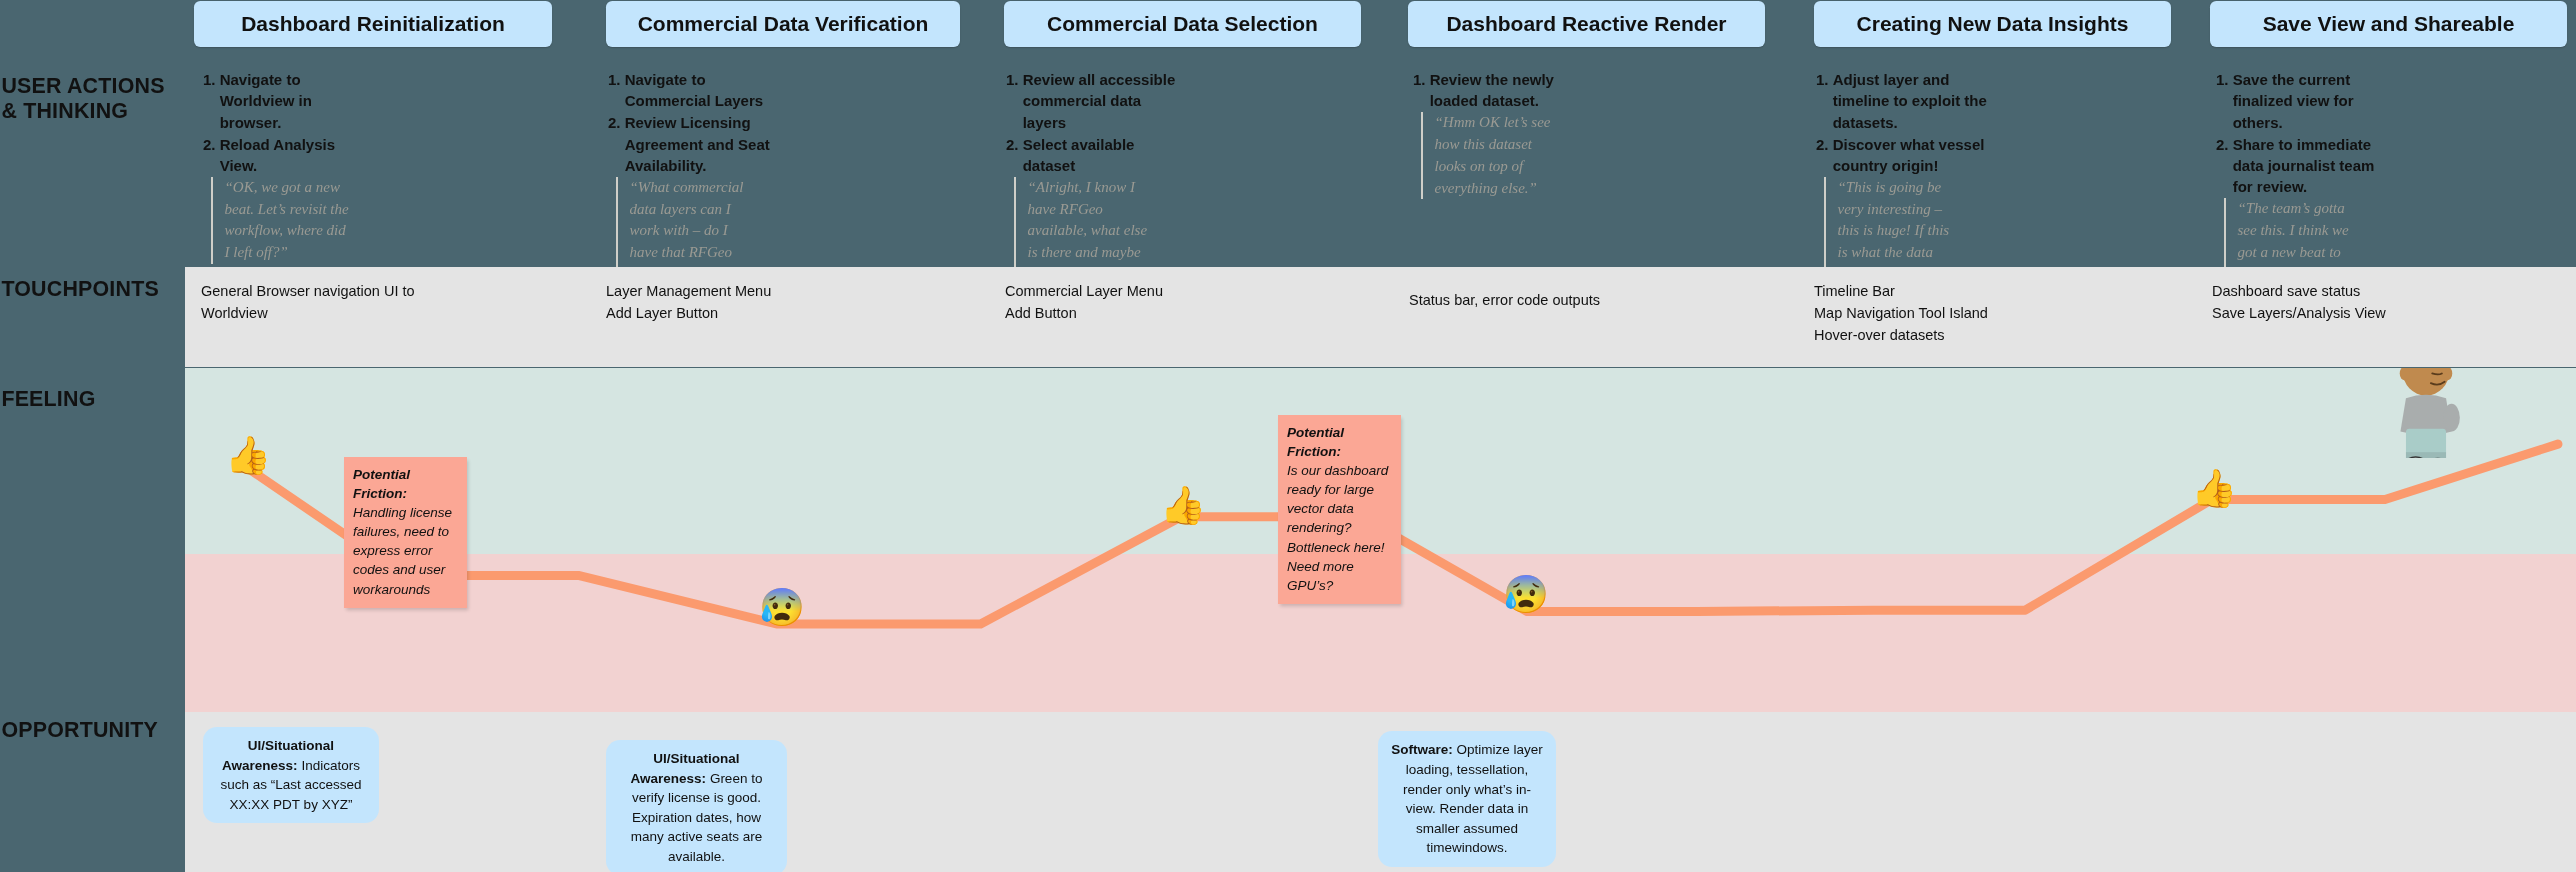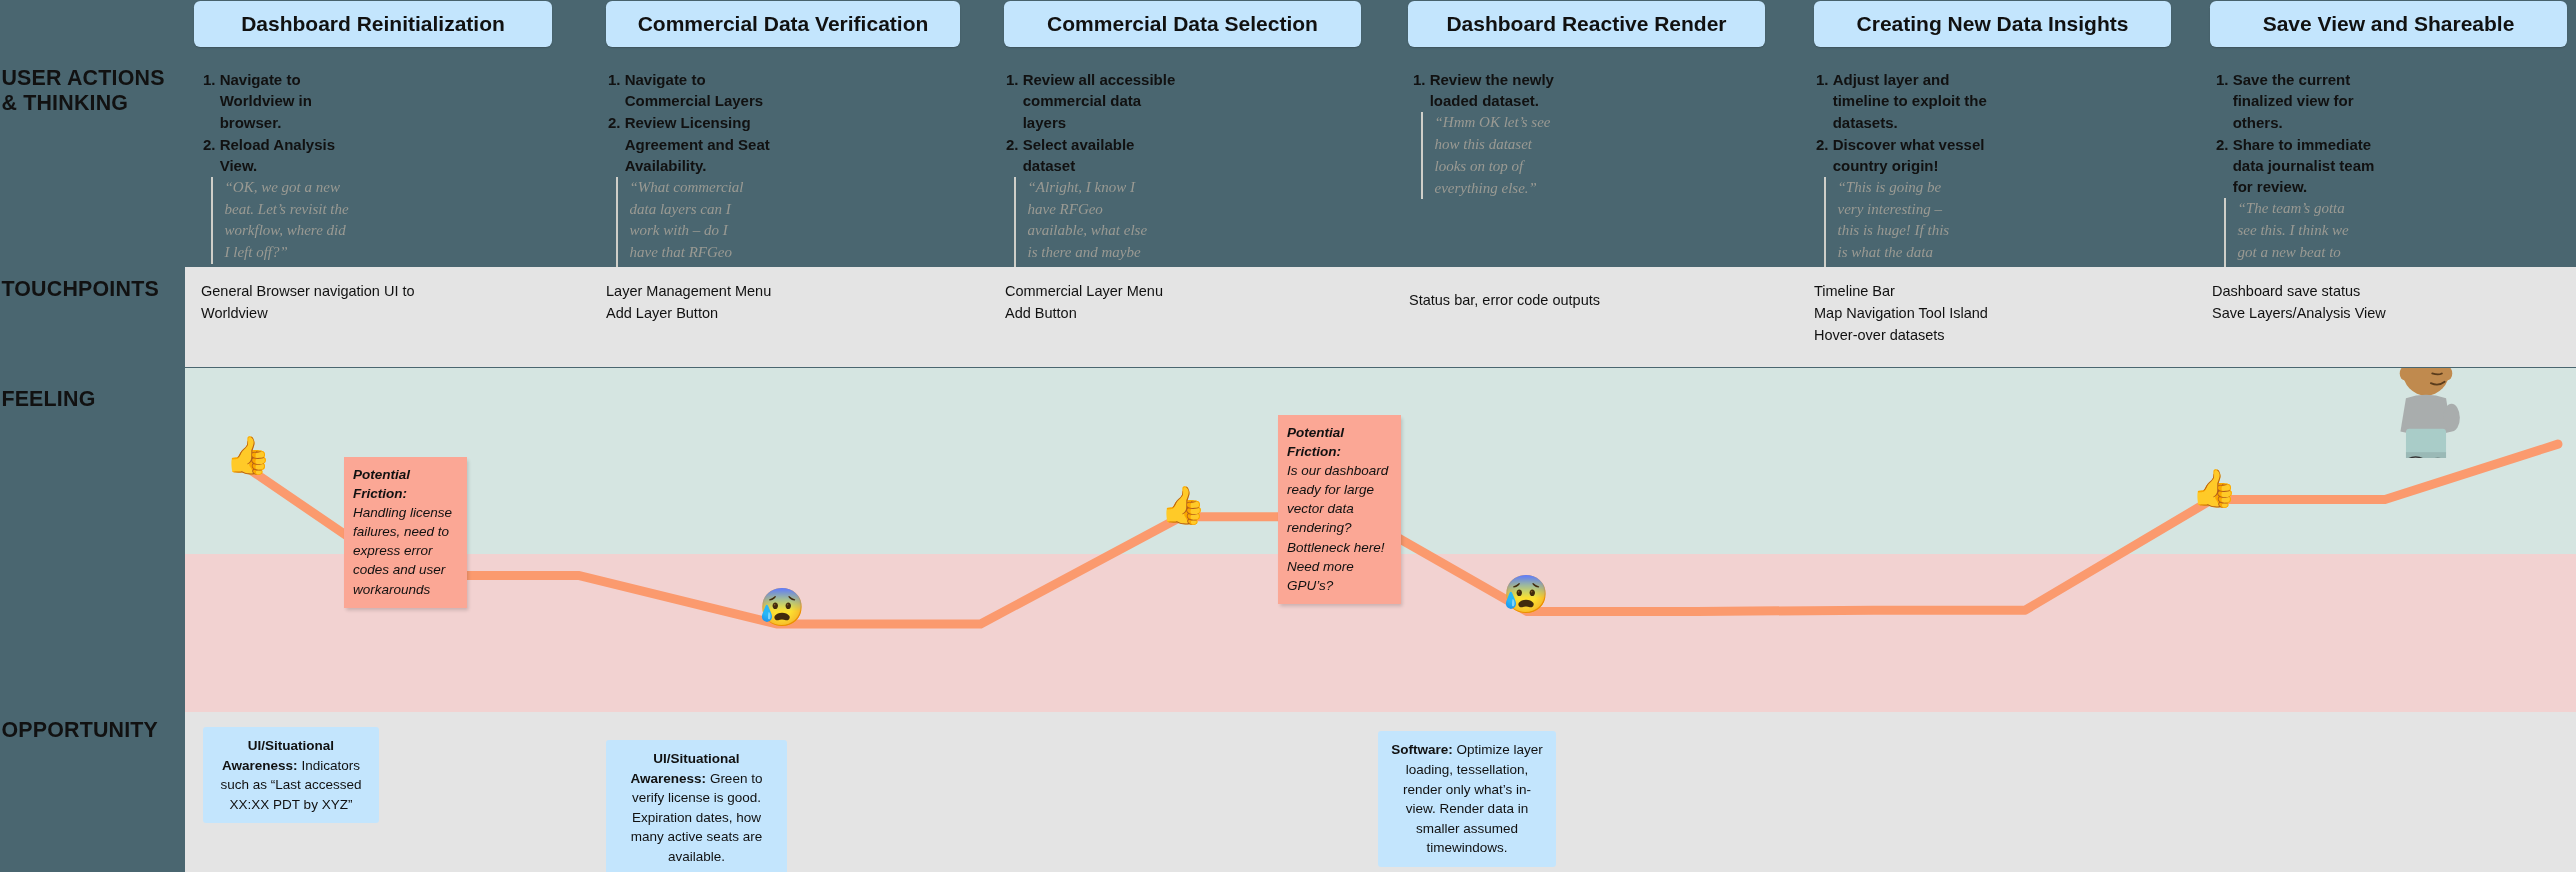--- a/index.html
+++ b/index.html
@@ -17,21 +17,21 @@
     position:absolute;
     left:0;
     color:#111;
     font-weight:bold;
     font-size:21.4px;
     letter-spacing:0.2px;
     line-height:1.15;
     width:187px;
     padding-left:1.4px;
   }
-  #lbl-actions { top:66px; }
+  #lbl-actions { top:74px; }
   #lbl-touch   { top:277px; }
   #lbl-feel    { top:387px; }
   #lbl-opp     { top:718px; }
 
   
   .stage-head {
     position:absolute;
     top:1.4px;
     height:46px;
     background:#c3e5fd;
@@ -116,21 +116,21 @@
   
   #opp-band {
     position:absolute;
     left:185px; right:0;
     top:712px; height:160px;
     background:#e4e4e4;
   }
   .opp-card {
     position:absolute;
     background:#c3e5fd;
-    border-radius:3px;
+    border-radius:14px;
     padding:9px 10.4px;
     text-align:center;
     font-size:13.5px;
     line-height:1.45;
     color:#111;
   }
   .opp-card b { font-weight:bold; }
 </style>
 </head>
 <body>

